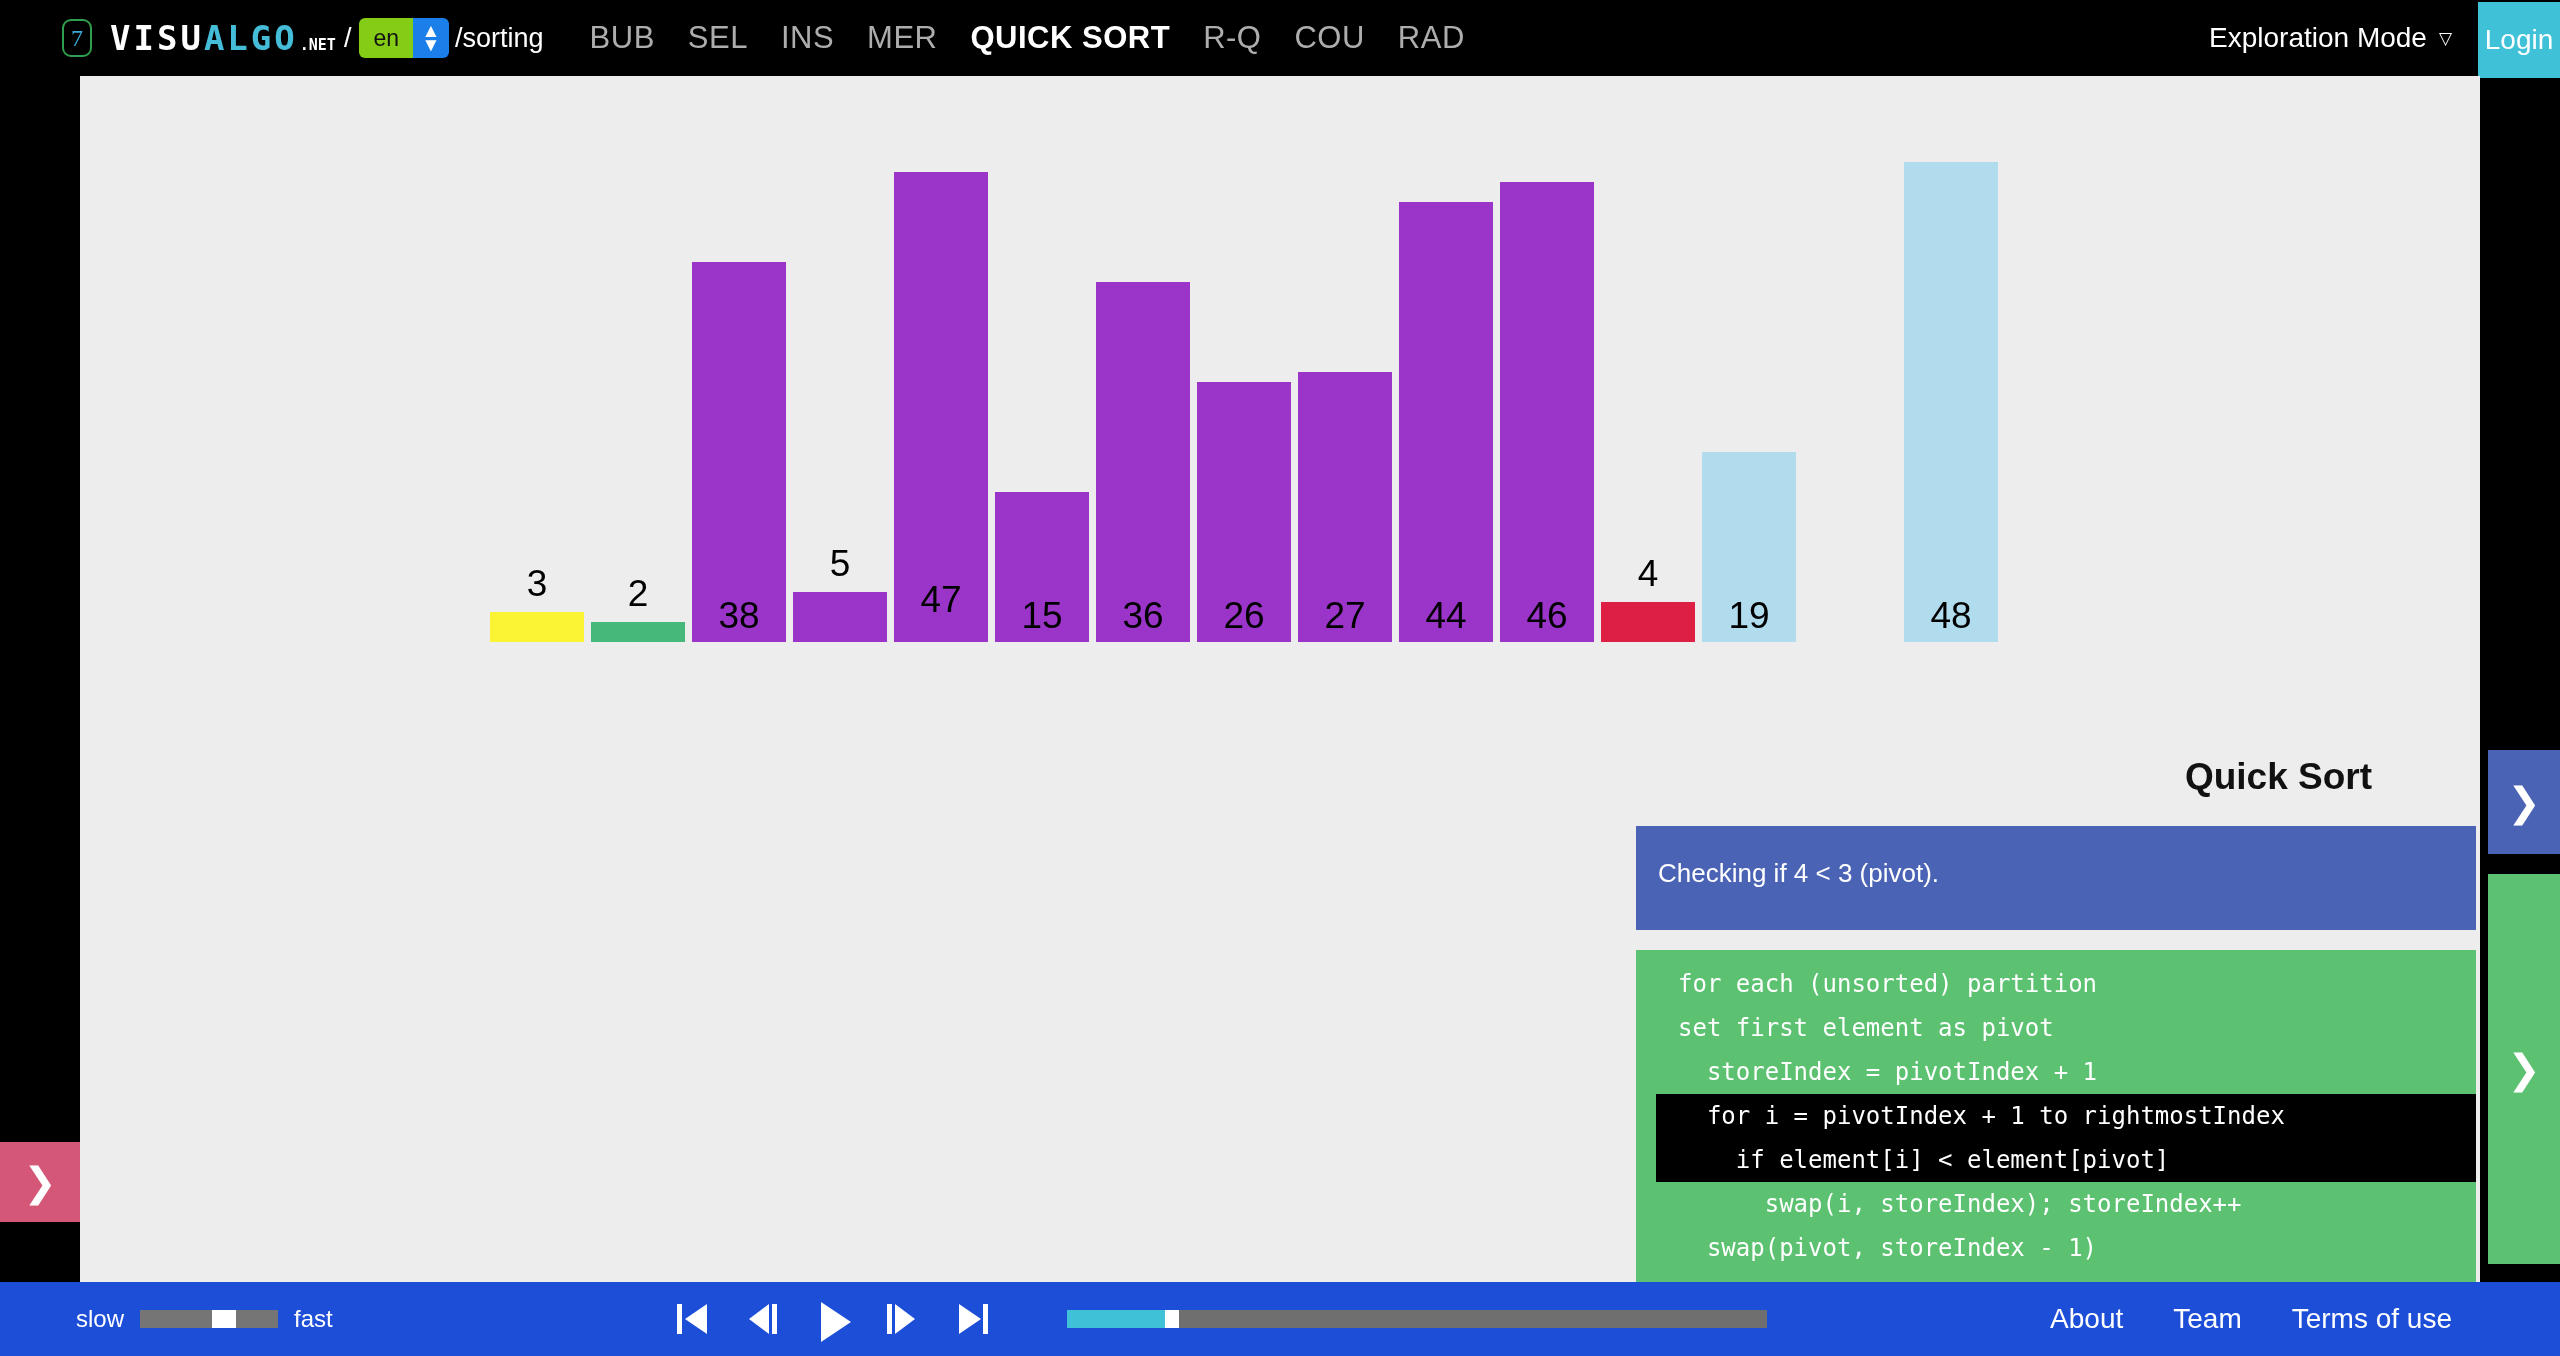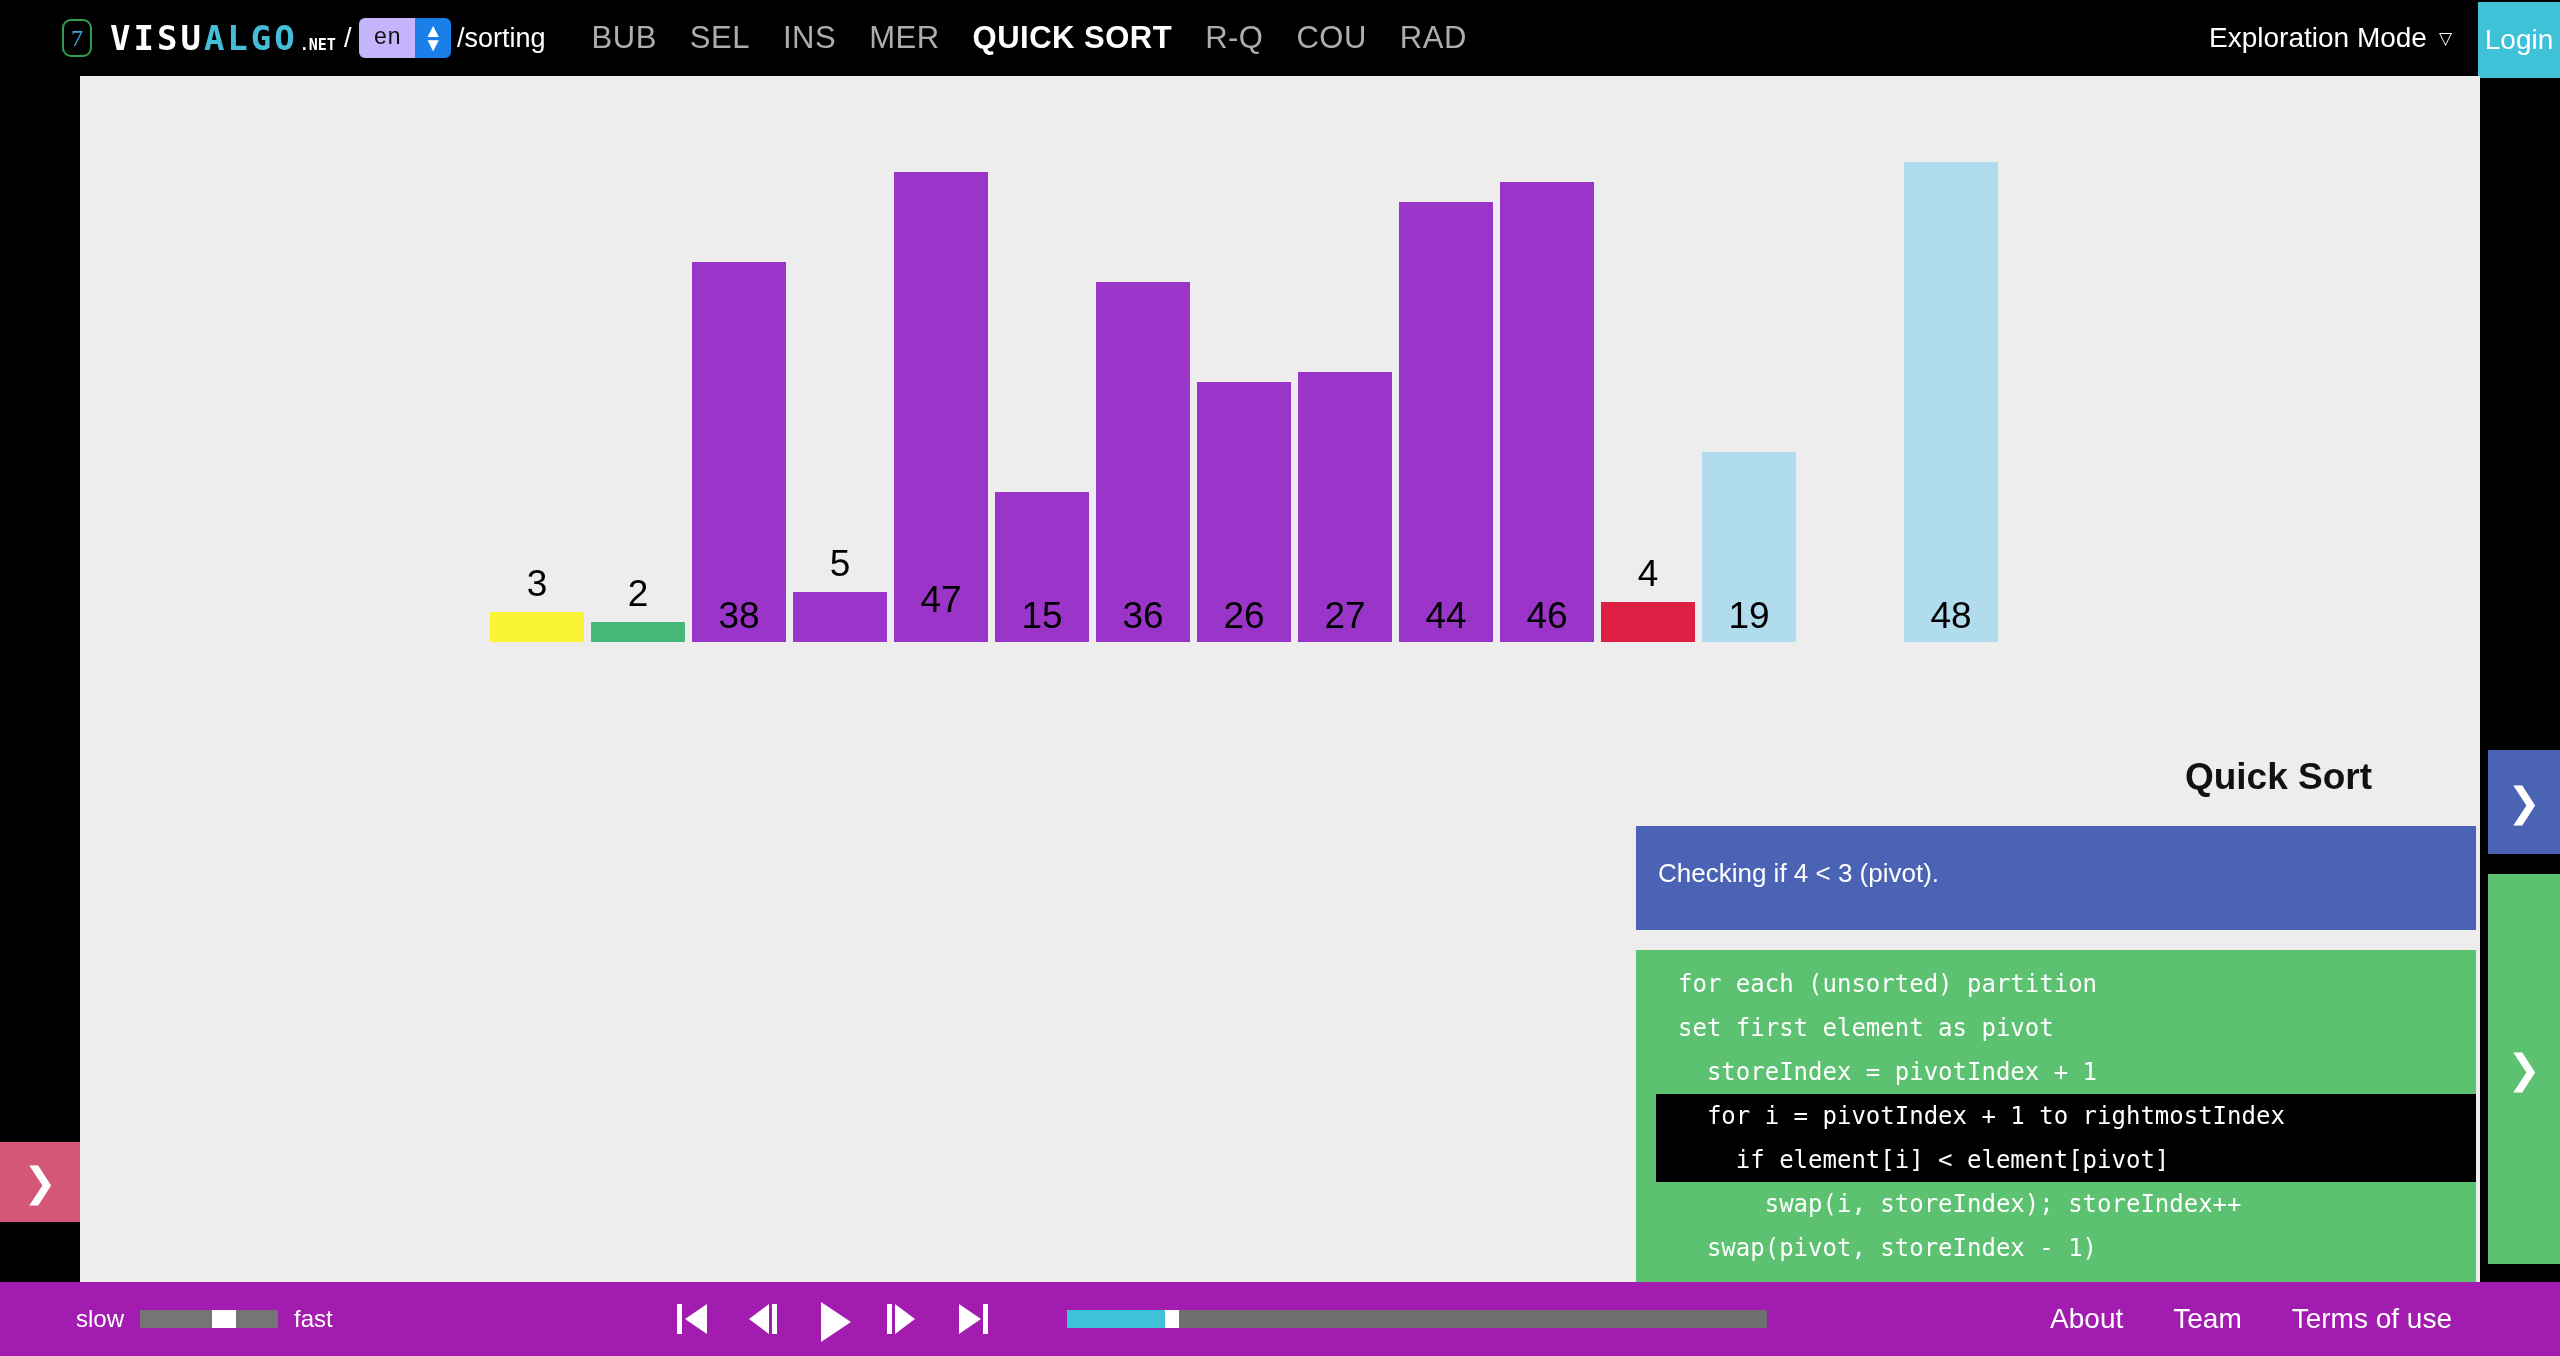--- a/index.html
+++ b/index.html
@@ -26,22 +26,22 @@
     font-family:"DejaVu Sans Mono", monospace; font-weight:bold; color:#fff;
     display:flex; align-items:baseline;
   }
   .wordmark .cyan{ color:#45bcd8; }
   .wordmark .net{ font-size:15px; letter-spacing:0; margin-left:2px; }
   .slash{ color:#fff; font-size:27px; margin:0 8px; }
   .lang-select{
     display:flex; align-items:stretch; height:40px; border-radius:6px; overflow:hidden;
   }
   .lang-value{
-    background:#c4b5fd; color:#111; font-size:23px; padding:0 14px;
-    display:flex; align-items:center; font-family:Liberation Mono, monospace;
+    background:#84cc16; color:#111; font-size:23px; padding:0 14px;
+    display:flex; align-items:center; font-family:Liberation Sans, sans-serif;
   }
   .lang-arrows{
     background:#1a7fe8; width:36px; display:flex; flex-direction:column;
     align-items:center; justify-content:center; color:#fff; line-height:.72; font-size:19px;
   }
   .route{ color:#fff; font-size:27px; margin-left:6px; }
 
   .nav{ display:flex; align-items:center; margin-left:46px; gap:33px; }
   .nav a{ color:#adadad; font-size:31px; text-decoration:none; letter-spacing:.5px; }
   .nav a.active{ color:#fff; font-weight:bold; }
@@ -94,21 +94,21 @@
     position:absolute; display:flex; align-items:center; justify-content:center;
     color:#fff; font-size:40px; font-weight:300;
   }
   .tab-left{ left:0; top:1142px; width:80px; height:80px; background:#d55778; }
   .tab-blue{ left:2488px; top:750px; width:72px; height:104px; background:#4b63b4; }
   .tab-green{ left:2488px; top:874px; width:72px; height:390px; background:#5cc271; }
 
   
   .footer{
     position:absolute; left:0; bottom:0; width:2560px; height:74px;
-    background:#a21caf; display:flex; align-items:center;
+    background:#1d4ed8; display:flex; align-items:center;
   }
   .speed{ display:flex; align-items:center; margin-left:76px; gap:16px; }
   .speed span{ color:#fff; font-size:24px; }
   .speed-track{
     width:138px; height:18px; background:#757575; position:relative;
   }
   .speed-thumb{
     position:absolute; left:72px; top:0; width:24px; height:18px; background:#fff;
   }
   .transport{ display:flex; align-items:center; gap:32px; margin-left:340px; }

